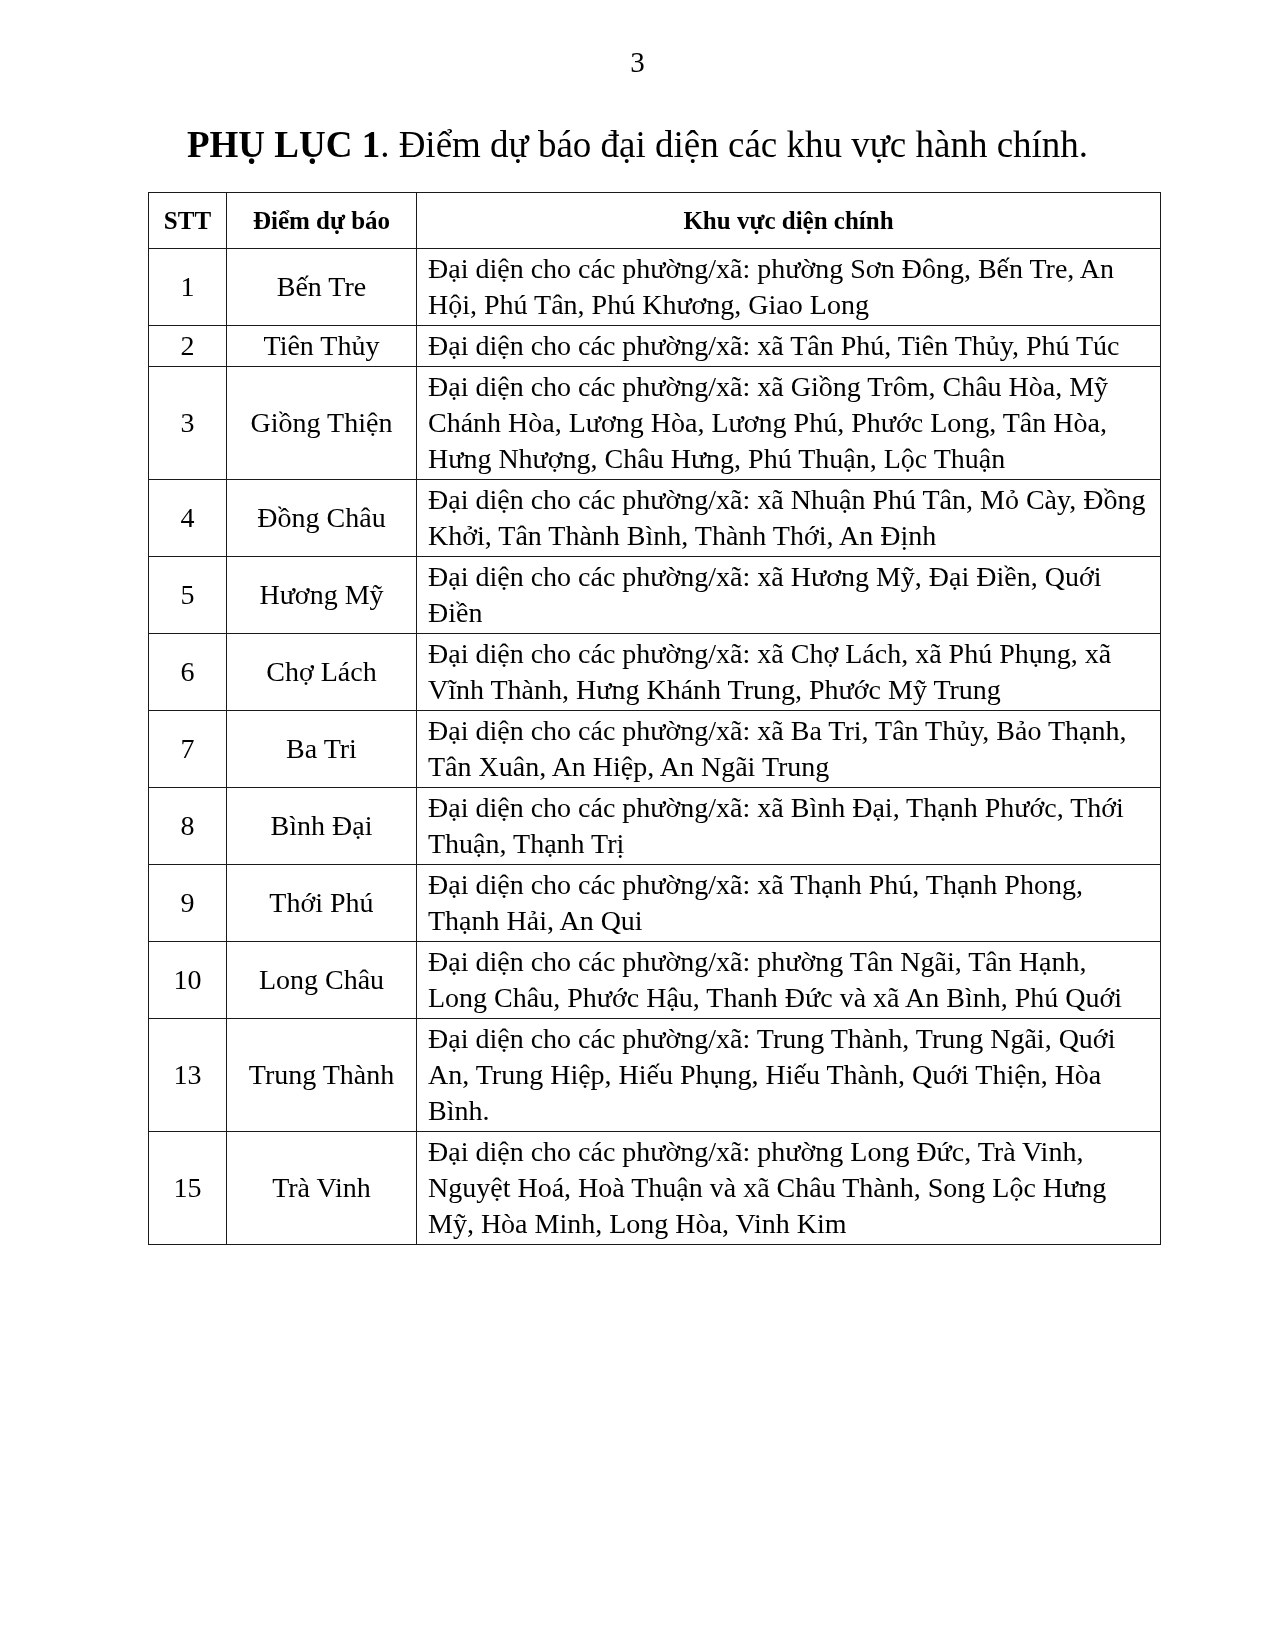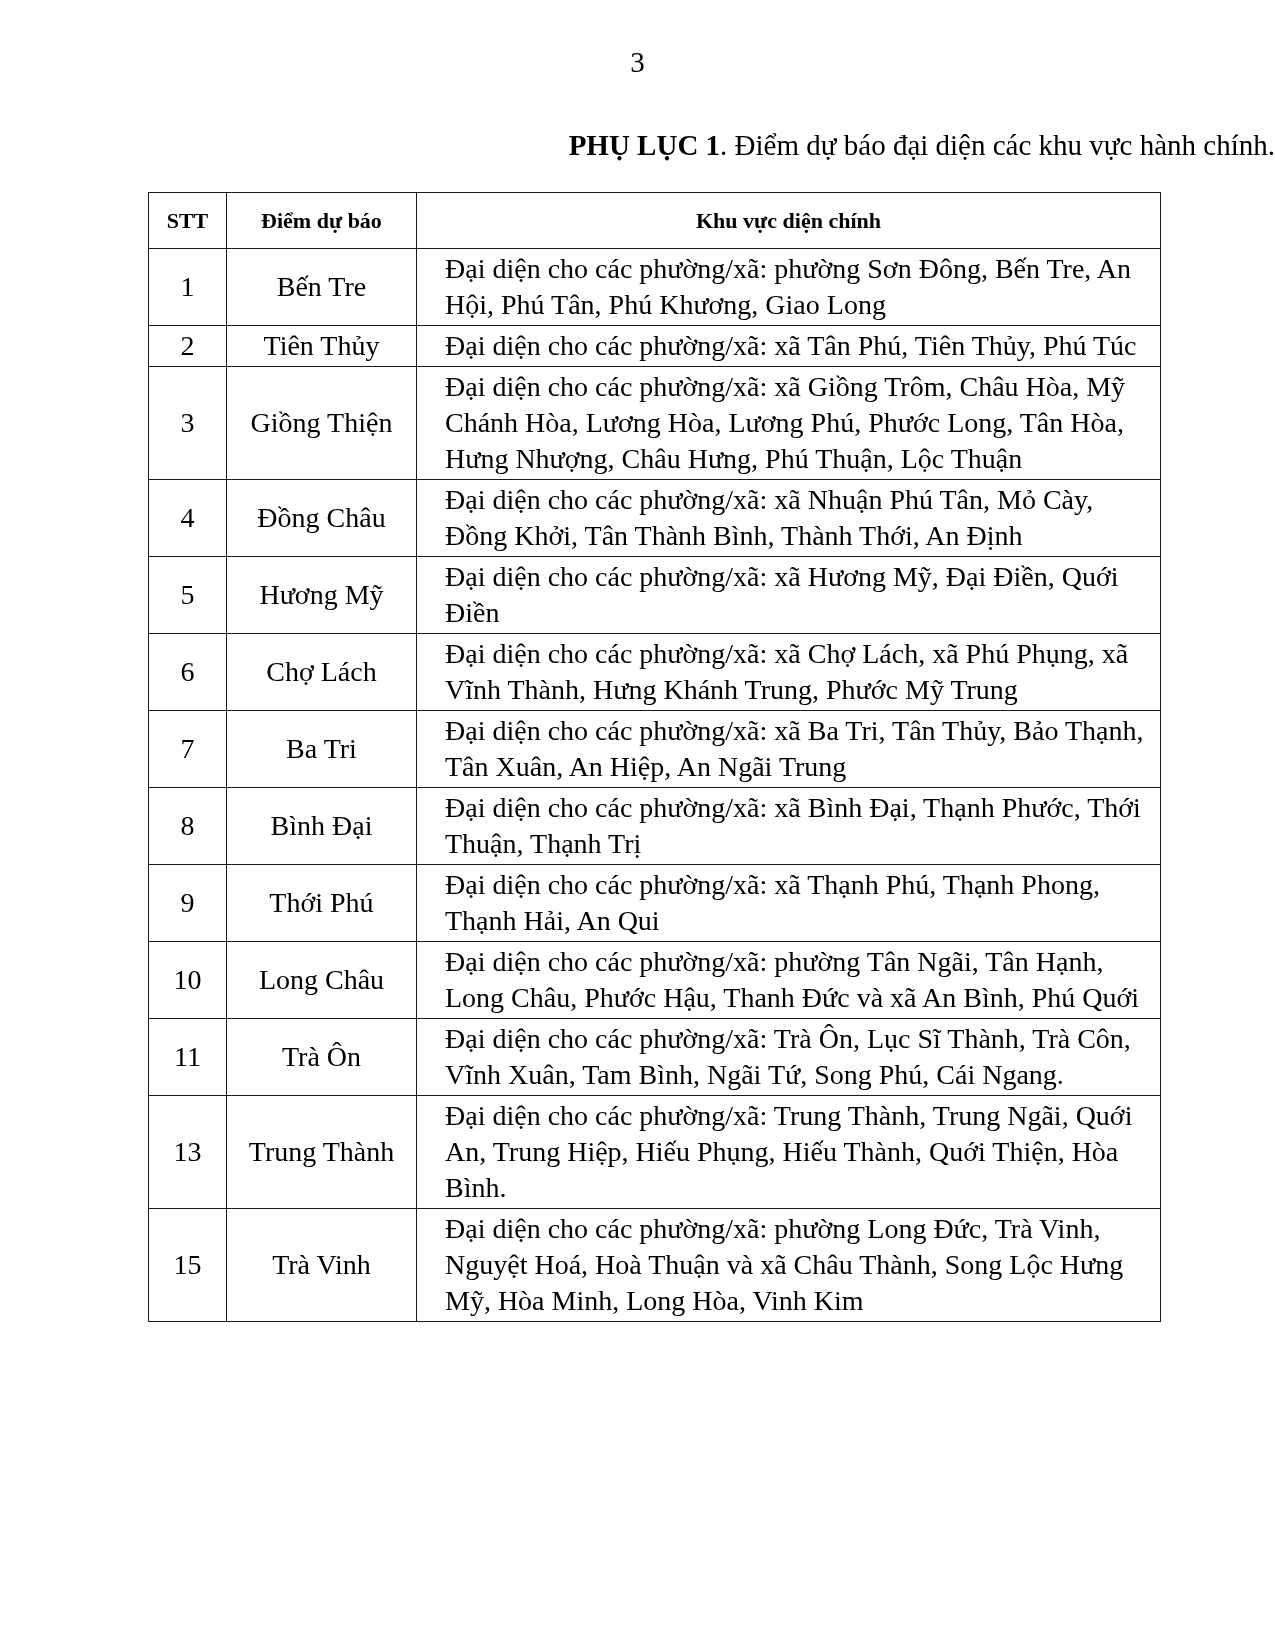--- a/index.html
+++ b/index.html
@@ -23,22 +23,22 @@
     right: 0;
     text-align: center;
     font-size: 29px;
     line-height: 36px;
   }
   .doc-title {
     position: absolute;
     top: 126px;
     left: 0;
     right: 0;
-    text-align: right;
-    font-size: 29px;
+    text-align: center;
+    font-size: 37px;
     line-height: 38px;
     white-space: nowrap;
   }
   .title-bold {
     font-weight: bold;
   }
   table.forecast-table {
     position: absolute;
     top: 192px;
     left: 148px;
@@ -46,41 +46,41 @@
     border-collapse: collapse;
     table-layout: fixed;
   }
   .forecast-table th,
   .forecast-table td {
     border: 1.5px solid #1a1a1a;
     font-family: "Liberation Serif", "DejaVu Serif", serif;
     box-sizing: border-box;
   }
   .forecast-table th {
-    font-size: 22px;
+    font-size: 25px;
     font-weight: bold;
     text-align: center;
     height: 56px;
     padding: 4px 6px;
     line-height: 34px;
   }
   .forecast-table td {
     font-size: 28px;
     line-height: 36px;
     padding: 2px 10px;
     vertical-align: middle;
   }
   .forecast-table td.cell-stt,
   .forecast-table td.cell-point {
     text-align: center;
     padding: 2px 4px;
   }
   .forecast-table td.cell-area {
     text-align: left;
-    padding-left: 28px;
+    padding-left: 11px;
     padding-right: 10px;
   }
   col.col-stt   { width: 78px; }
   col.col-point { width: 190px; }
   col.col-area  { width: 744px; }
 </style>
 </head>
 <body>
 
 <div class="page">
@@ -147,25 +147,20 @@
           <td class="cell-stt">9</td>
           <td class="cell-point">Thới Phú</td>
           <td class="cell-area">Đại diện cho các phường/xã: xã Thạnh Phú, Thạnh Phong, Thạnh Hải, An Qui</td>
         </tr>
         <tr>
           <td class="cell-stt">10</td>
           <td class="cell-point">Long Châu</td>
           <td class="cell-area">Đại diện cho các phường/xã: phường Tân Ngãi, Tân Hạnh, Long Châu, Phước Hậu, Thanh Đức và xã An Bình, Phú Quới</td>
         </tr>
         <tr>
-          <td class="cell-stt">11</td>
-          <td class="cell-point">Trà Ôn</td>
-          <td class="cell-area">Đại diện cho các phường/xã: Trà Ôn, Lục Sĩ Thành, Trà Côn, Vĩnh Xuân, Tam Bình, Ngãi Tứ, Song Phú, Cái Ngang.</td>
-        </tr>
-        <tr>
           <td class="cell-stt">13</td>
           <td class="cell-point">Trung Thành</td>
           <td class="cell-area">Đại diện cho các phường/xã: Trung Thành, Trung Ngãi, Quới An, Trung Hiệp, Hiếu Phụng, Hiếu Thành, Quới Thiện, Hòa Bình.</td>
         </tr>
         <tr>
           <td class="cell-stt">15</td>
           <td class="cell-point">Trà Vinh</td>
           <td class="cell-area">Đại diện cho các phường/xã: phường Long Đức, Trà Vinh, Nguyệt Hoá, Hoà Thuận và xã Châu Thành, Song Lộc Hưng Mỹ, Hòa Minh, Long Hòa, Vinh Kim</td>
         </tr>
       </tbody>

